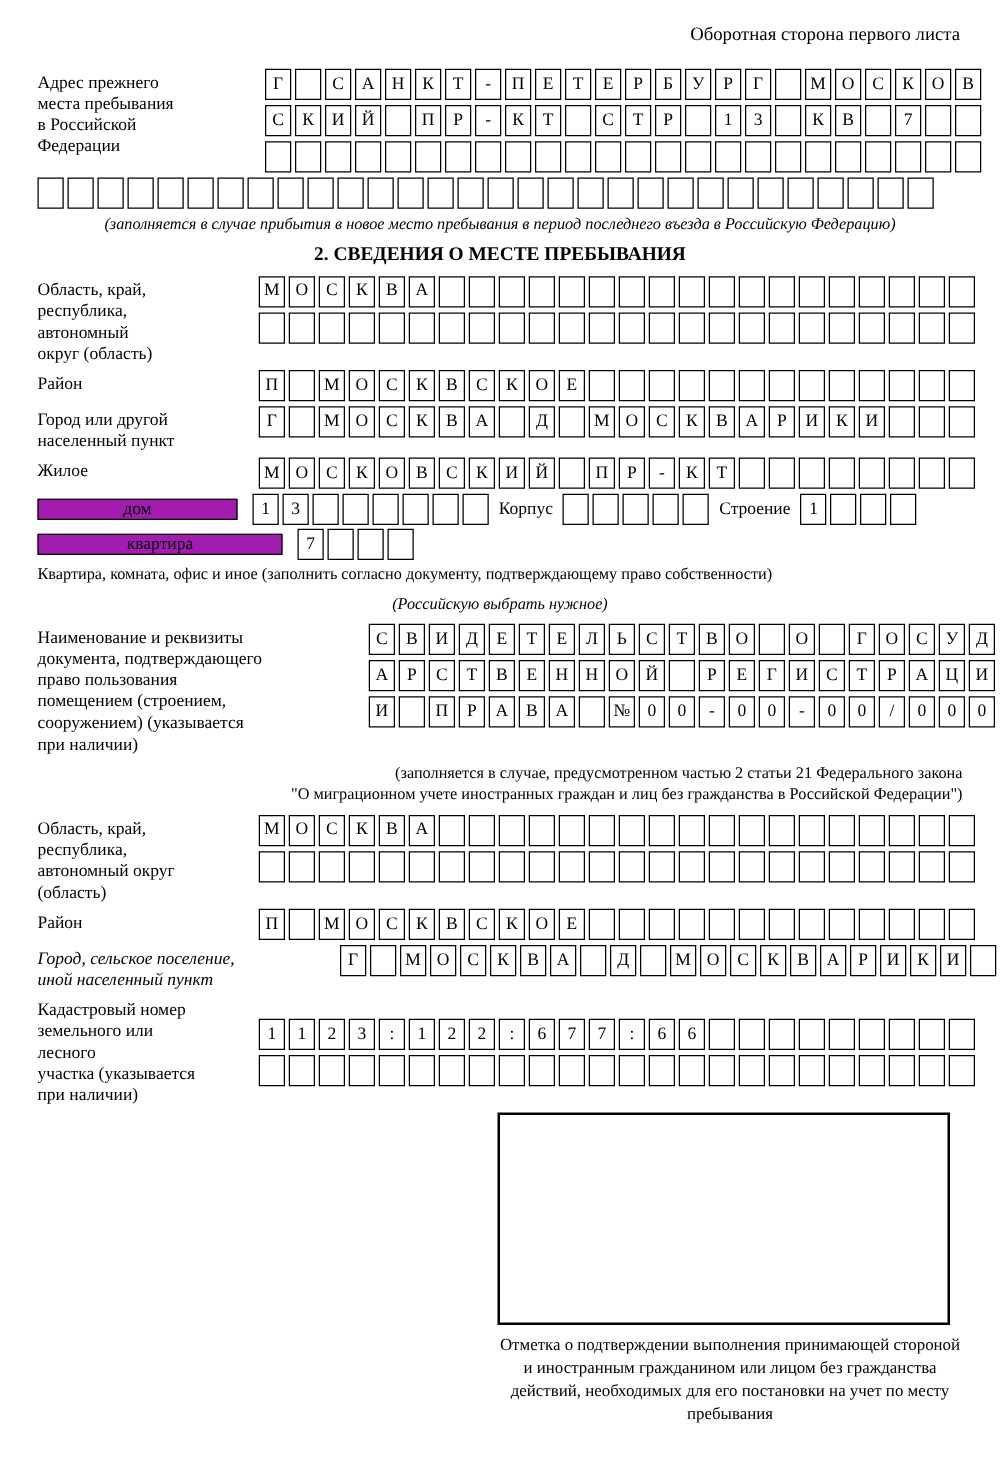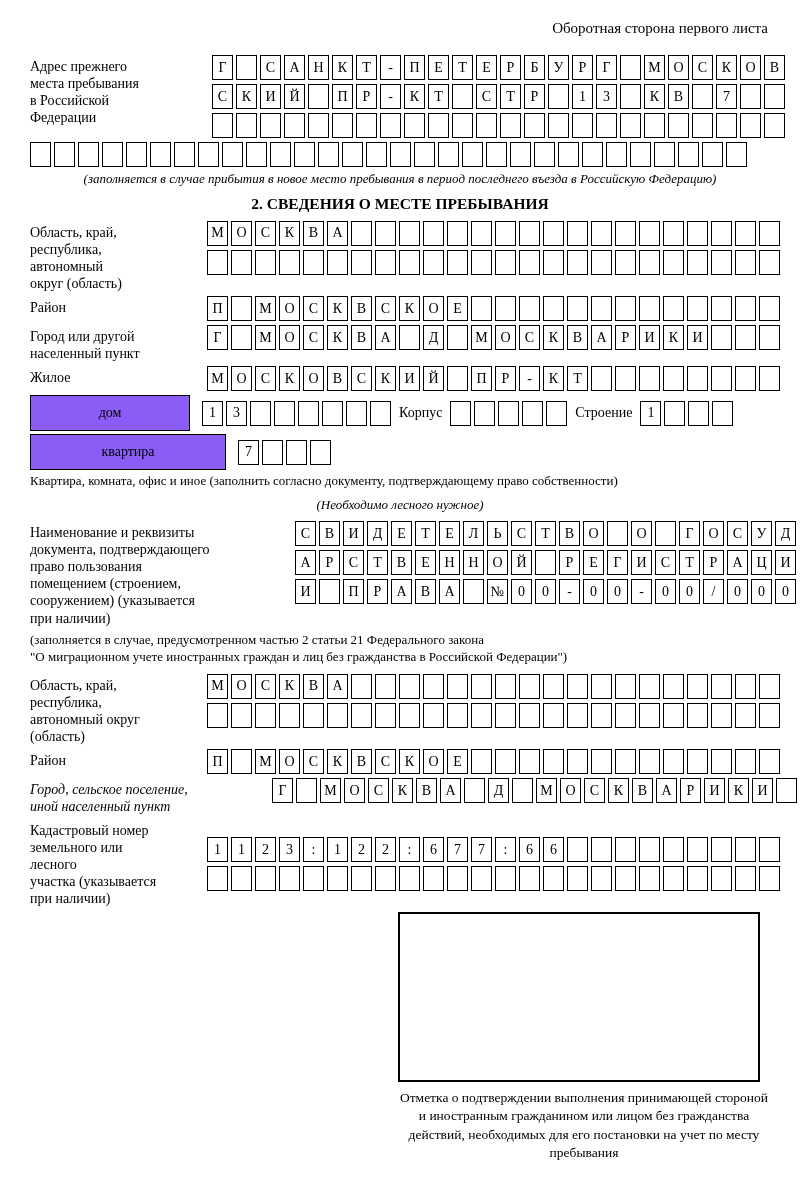--- a/index.html
+++ b/index.html
@@ -23,34 +23,34 @@
     font-size: 14px; background: #fff;
   }
   .fullrow { margin-bottom: 4px; }
 
   .caption { font-size: 13px; line-height: 1.3; margin-bottom: 7px; }
   .caption.center { text-align: center; font-style: italic; }
   .sec-title { font-weight: bold; font-size: 15.5px; text-align: center; margin: 4px 0 8px 0; }
 
   .house-row { display: flex; align-items: center; margin-bottom: 3px; }
   .named-box {
-    height: 36px; border: 1.5px solid #000; display: flex; align-items: center;
-    justify-content: center; font-size: 14px; flex: none; background: #8b5cf6;
+    height: 17px; border: 1.5px solid #000; display: flex; align-items: center;
+    justify-content: center; font-size: 14px; flex: none; background: #a21caf;
   }
   .box-dom { width: 160px; margin-right: 12px; }
   .box-kv  { width: 196px; margin-right: 12px; }
   .inline-lbl { font-size: 14px; margin: 0 8px; flex: none; }
 
   .stay-row { display: flex; align-items: center; margin-bottom: 3px; font-size: 14px; }
   .stay-row .cb { margin: 0 7px 0 10px; }
   .cb { width: 21px; height: 25px; border: 1.5px solid #000; display: flex;
         align-items: center; justify-content: center; font-size: 14px; flex: none; }
   .opt2 { margin-left: 14px; } .opt3 { margin-left: 22px; }
 
-  .fact-note { font-size: 13px; line-height: 1.35; text-align: left; }
+  .fact-note { font-size: 13px; line-height: 1.35; text-align: right; }
   .fact-notes { margin-bottom: 8px; }
 
   .stamp-wrap { margin-left: 368px; width: 372px; margin-top: 4px; }
   .stamp-box { width: 362px; height: 170px; border: 2px solid #000; background: #fff; }
   .stamp-caption { font-size: 13.5px; line-height: 1.38; text-align: center; margin-top: 7px; }
 </style>
 </head>
 <body>
 
 <div class="page">
@@ -364,21 +364,21 @@
     <div class="named-box box-kv">квартира</div>
     <div class="cells">
         <div class="cell">7</div>
         <div class="cell"></div>
         <div class="cell"></div>
         <div class="cell"></div>
       </div>
   </div>
   <div class="caption">Квартира, комната, офис и иное (заполнить согласно документу, подтверждающему право собственности)</div>
 
-  <div class="caption center">(Необходимо лесного нужное)</div>
+  <div class="caption center">(Российскую выбрать нужное)</div>
 
   <div class="field">
     <div class="flabel w228">Наименование и реквизиты
 документа, подтверждающего
 право пользования
 помещением (строением,
 сооружением) (указывается
 при наличии)</div>
     <div class="rows">
       <div class="cells">

